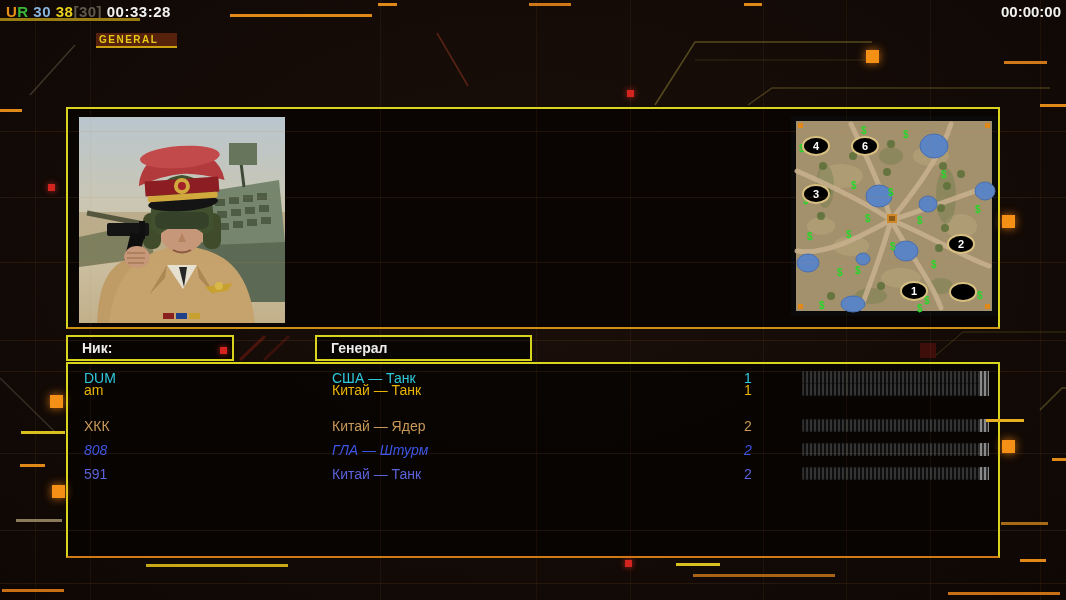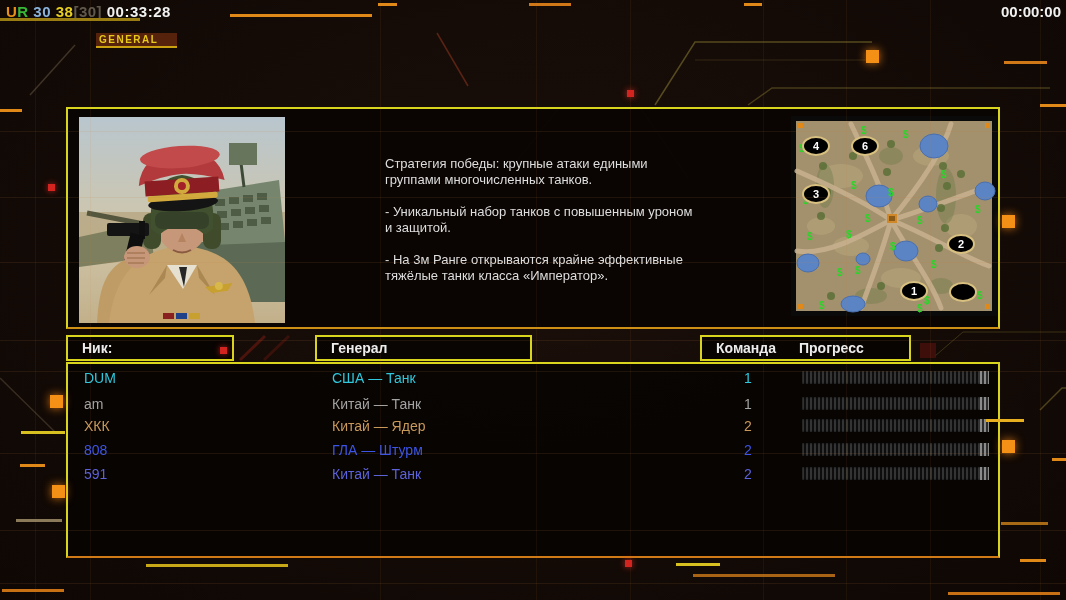--- a/index.html
+++ b/index.html
@@ -150,28 +150,20 @@
       <g transform="rotate(-8 140 170)">
           <polygon points="126,168 154,168 148,175 132,175" fill="#c8a030"></polygon>
           <circle cx="140" cy="169" r="4" fill="#d8b848"></circle>
         </g>
       <rect x="84" y="196" width="11" height="6" fill="#8a2020"></rect>
         <rect x="97" y="196" width="11" height="6" fill="#20408a"></rect>
         <rect x="110" y="196" width="11" height="6" fill="#c8a030"></rect>
     </svg>
   </div>
 
-  <div class="abs strategy">Стратегия победы: крупные атаки едиными
- группами многочисленных танков.
-
-- Уникальный набор танков с повышенным уроном
- и защитой.
-
-- На 3м Ранге открываются крайне эффективные
- тяжёлые танки класса «Император».</div>
 
   <div class="abs minimap">
     <svg width="206" height="200" viewBox="0 0 206 200">
       <rect width="206" height="200" fill="#0a0a0a"></rect>
       <rect x="5" y="5" width="196" height="190" fill="#a3906c"></rect>
       <g opacity=".5" fill="#b9a97e">
         <ellipse cx="50" cy="60" rx="22" ry="12"></ellipse>
           <ellipse cx="140" cy="40" rx="18" ry="10"></ellipse>
         <ellipse cx="170" cy="110" rx="16" ry="12"></ellipse>
           <ellipse cx="60" cy="130" rx="18" ry="10"></ellipse>
@@ -272,45 +264,41 @@
             <ellipse cx="123" cy="175" rx="13" ry="9" fill="#000" stroke="#d8c080" stroke-width="2"></ellipse>
            <text x="123" y="179" fill="#fff" font-size="11" font-weight="bold" text-anchor="middle">1</text>
           </g>
         <ellipse cx="172" cy="176" rx="13" ry="9" fill="#000" stroke="#d8c080" stroke-width="2"></ellipse>
       </g>
     </svg>
   </div>
 
   <div class="abs hdr-box hdr-general">Генерал</div>
   <div class="abs hdr-box hdr-nick">Ник:</div>
-  <div class="abs hdr-box hdr-team">
-    <span class="t1">Команда</span>
-    <span class="t2">Прогресс</span>
-  </div>
 
   <div class="abs table-panel">
     <div class="row" style="top: 2px; color: rgb(47, 200, 220);">
       <span class="cell cell-nick">DUM</span>
       <span class="cell cell-general">США — Танк</span>
       <span class="cell cell-team">1</span>
       <span class="pbar"></span>
     </div>
-    <div class="row" style="top: 28px; color: #a3a3a3;">
+    <div class="row" style="top: 14px; color: #eab308;">
       <span class="cell cell-nick">am</span>
       <span class="cell cell-general">Китай — Танк</span>
       <span class="cell cell-team">1</span>
       <span class="pbar"></span>
     </div>
     <div class="row" style="top: 50px; color: rgb(201, 153, 90);">
       <span class="cell cell-nick">ХКК</span>
       <span class="cell cell-general">Китай — Ядер</span>
       <span class="cell cell-team">2</span>
       <span class="pbar"></span>
     </div>
-    <div class="row" style="top: 74px; color: rgb(60, 85, 230);">
+    <div class="row" style="top: 74px; color: rgb(60, 85, 230); font-style: italic;">
       <span class="cell cell-nick">808</span>
       <span class="cell cell-general">ГЛА — Штурм</span>
       <span class="cell cell-team">2</span>
       <span class="pbar"></span>
     </div>
     <div class="row" style="top: 98px; color: rgb(92, 98, 218);">
       <span class="cell cell-nick">591</span>
       <span class="cell cell-general">Китай — Танк</span>
       <span class="cell cell-team">2</span>
       <span class="pbar"></span>

